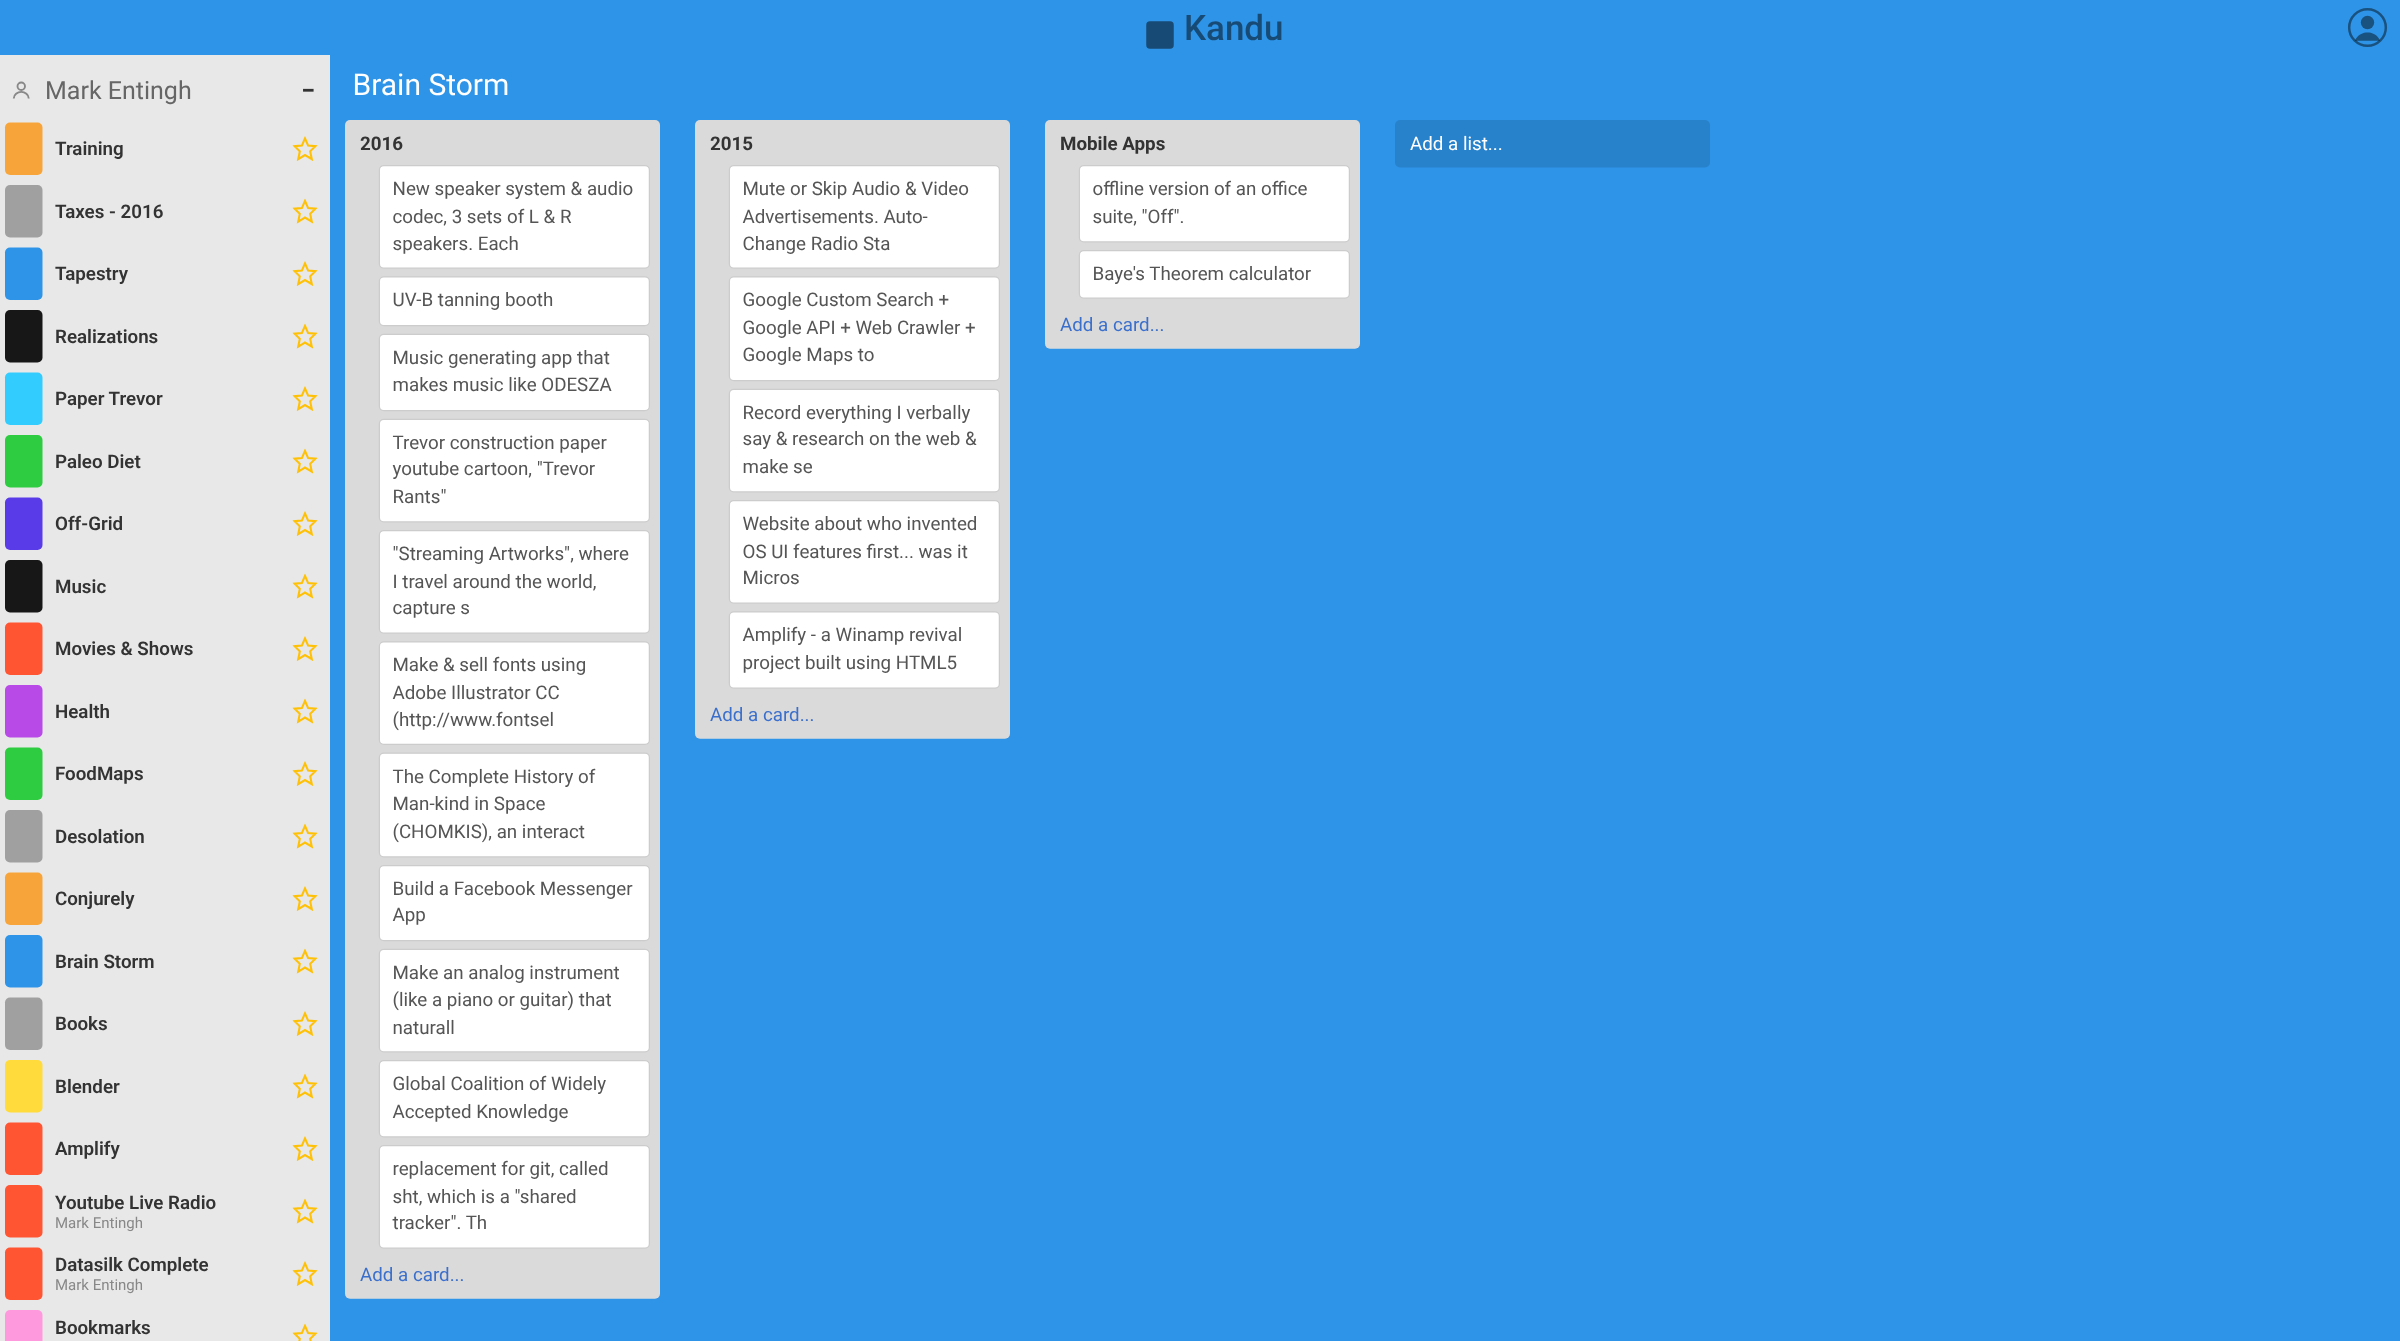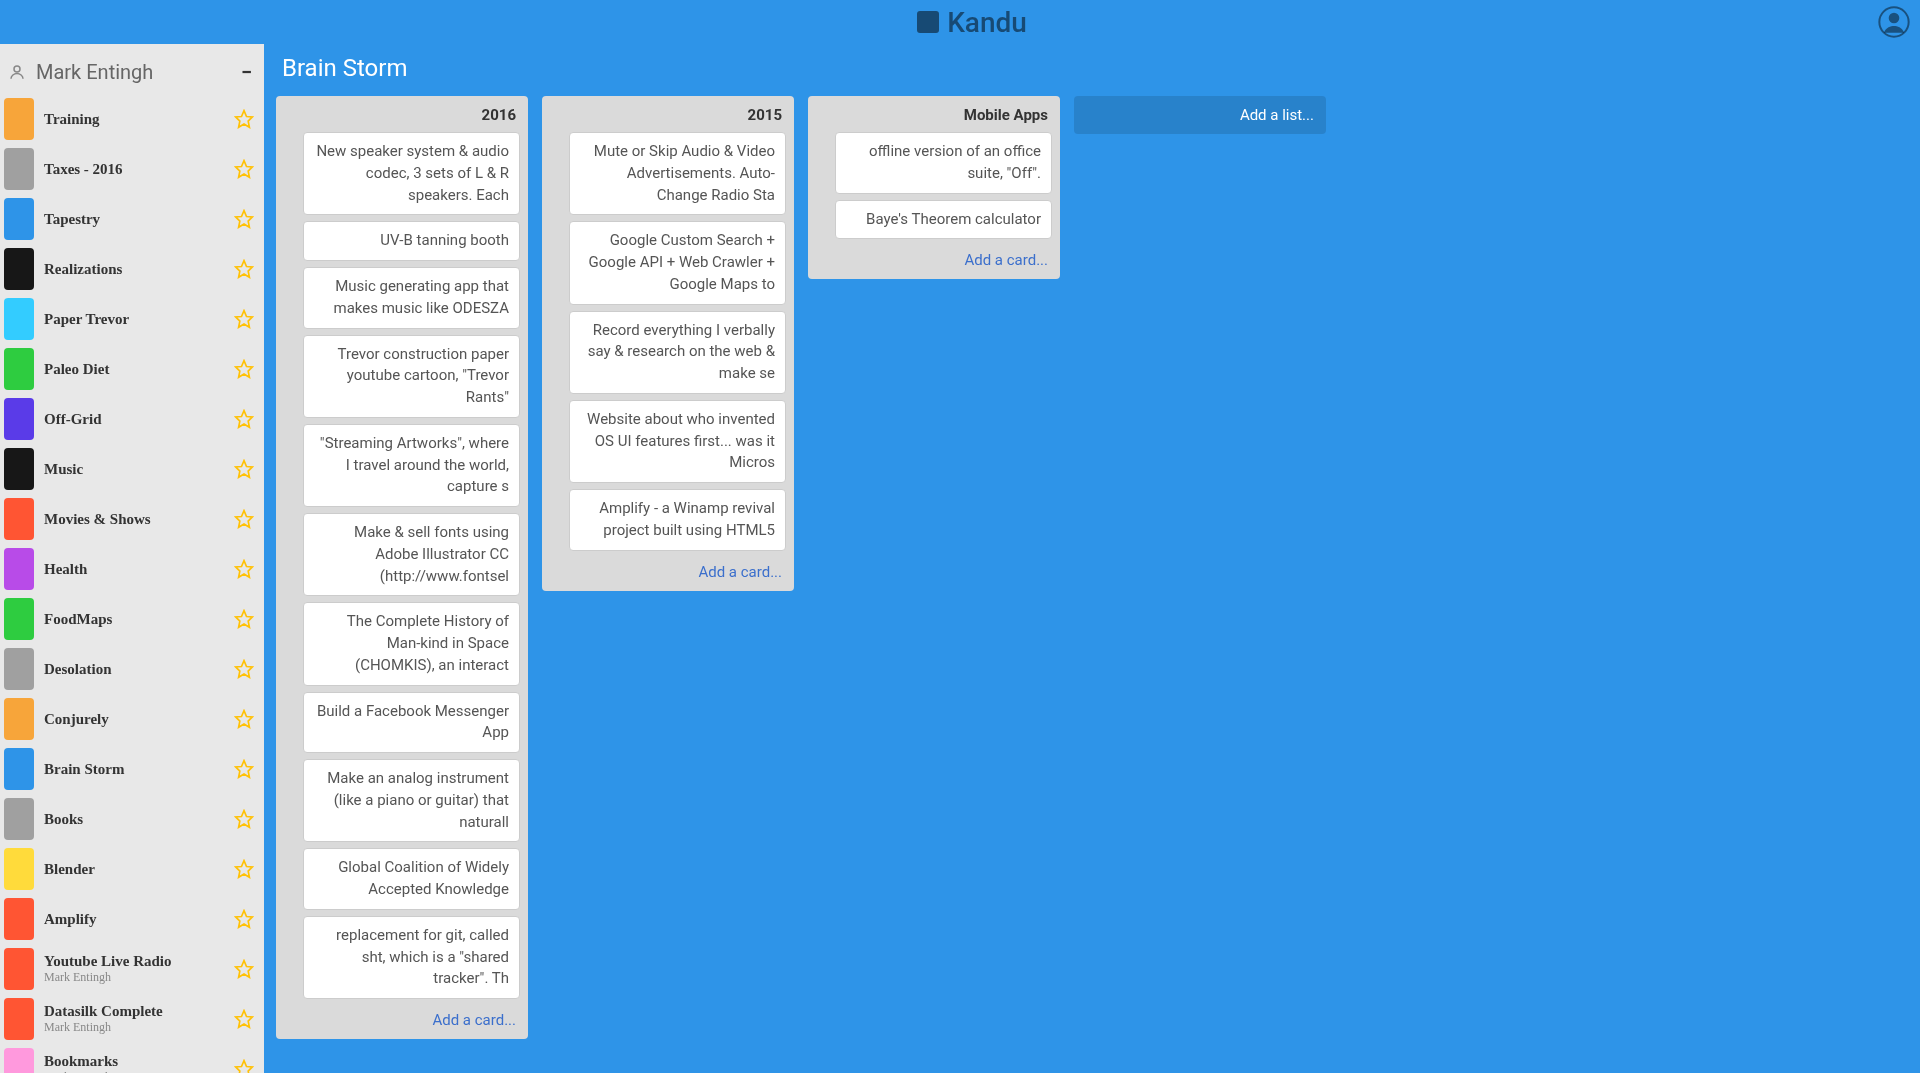--- a/index.html
+++ b/index.html
@@ -17,21 +17,21 @@
       display: flex;
       align-items: center;
       justify-content: center;
       position: relative;
     }
     .logo {
       font-size: 28px;
       font-weight: 500;
       color: rgba(0,0,0,0.5);
       display: flex;
-      align-items: center;
+      align-items: flex-end;
       gap: 8px;
       padding-left: 24px;
     }
     .logo-icon {
       width: 22px;
       height: 22px;
       background: rgba(0,0,0,0.5);
       border-radius: 3px;
     }
     .avatar {
@@ -76,21 +76,20 @@
       font-weight: bold;
       line-height: 1;
     }
     .board-item {
       display: flex;
       align-items: center;
       padding: 0 10px 0 4px;
       min-height: 50px;
       position: relative;
       cursor: pointer;
-      font-family: Liberation Serif, serif;
     }
     .board-color {
       width: 30px;
       height: 42px;
       border-radius: 4px;
       margin-right: 10px;
       flex-shrink: 0;
     }
     .board-text {
       flex: 1;
@@ -122,25 +121,24 @@
     }
     .board-name {
       font-size: 24px;
       color: #fff;
       font-weight: 400;
       margin-bottom: 14px;
       margin-left: 6px;
     }
     .lists-container {
       display: flex;
-      gap: 14px;
+      gap: 28px;
       align-items: flex-start;
       overflow-x: auto;
       height: 100%;
-      text-align: right;
     }
     .list {
       width: 252px;
       background: #dadada;
       border-radius: 4px;
       padding: 8px;
       flex-shrink: 0;
     }
     .list-header {
       font-size: 15px;

